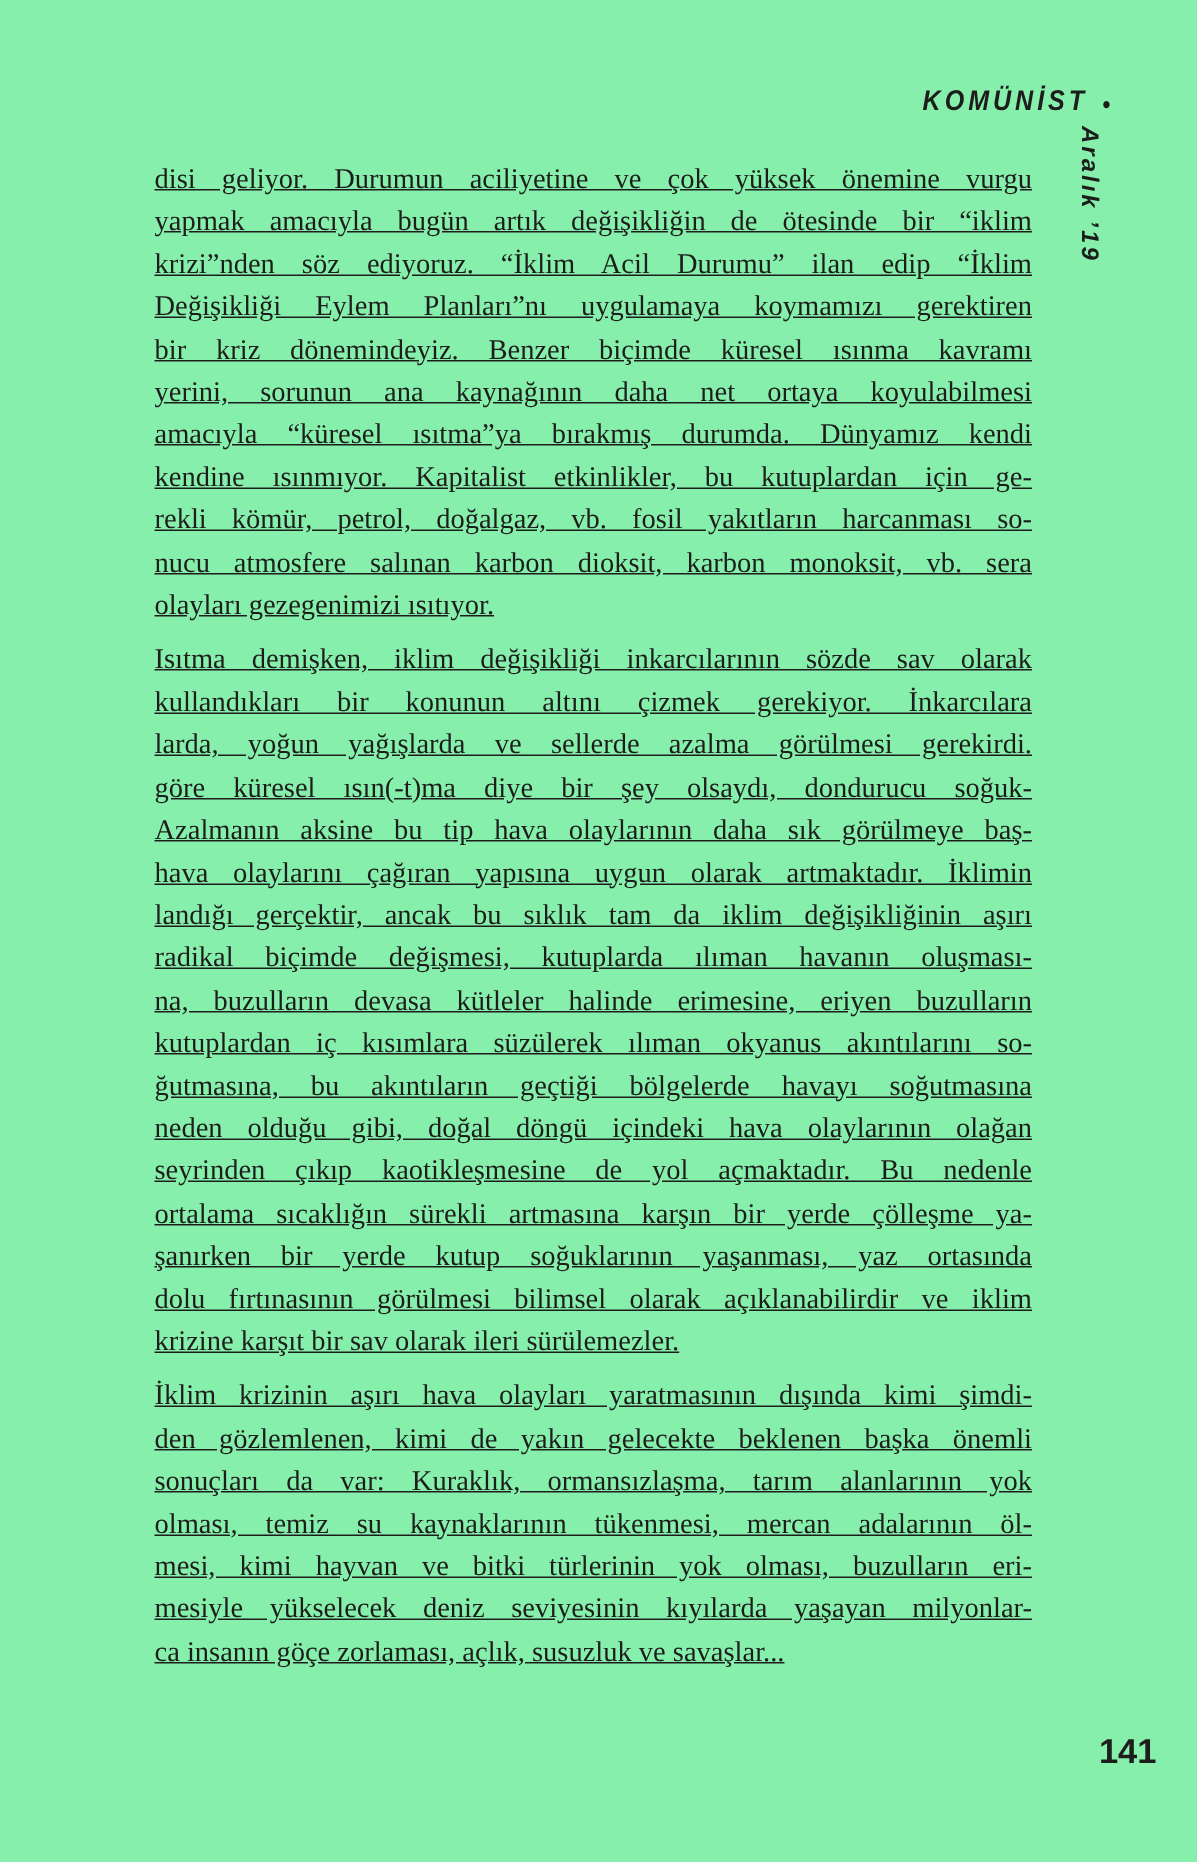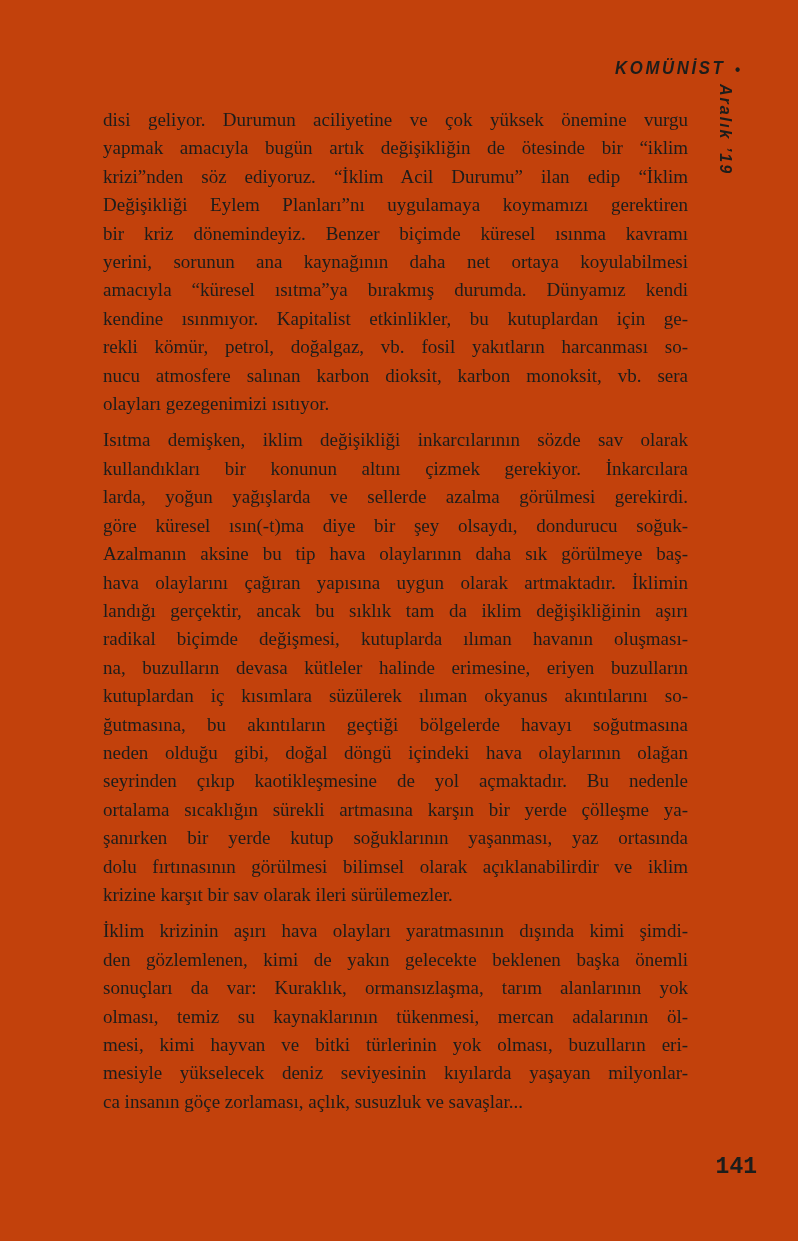--- a/index.html
+++ b/index.html
@@ -4,21 +4,21 @@
 <style>
   html, body {
     margin: 0;
     padding: 0;
     background: #e8e8e8;
   }
   .page {
     position: relative;
     width: 798px;
     height: 1241px;
-    background: #c2410c;
+    background: #86efac;
     overflow: hidden;
     font-family: "Liberation Serif", "DejaVu Serif", serif;
     color: #1d1d1b;
   }
   
   .running-header {
     position: absolute;
     top: 57px;
     right: 58px;
     display: flex;
@@ -57,38 +57,39 @@
     white-space: nowrap;
   }
   
   .body-text {
     position: absolute;
     left: 103px;
     top: 106px;
     width: 585px;
     font-size: 19px;
     line-height: 28.4px;
+    text-decoration: underline;
   }
   .paragraph + .paragraph {
     margin-top: 8px;
   }
   .line {
     text-align: justify;
     text-align-last: justify;
     white-space: normal;
   }
   .line.last {
     text-align-last: left;
   }
   
   .page-number {
     position: absolute;
     top: 1154px;
-    right: 41px;
-    font-family: Liberation Mono, monospace;
+    right: 27px;
+    font-family: Liberation Sans, sans-serif;
     font-weight: bold;
     font-size: 23px;
     color: #1d1d1b;
   }
 </style>
 </head>
 <body>
 
 <div class="page">
 

